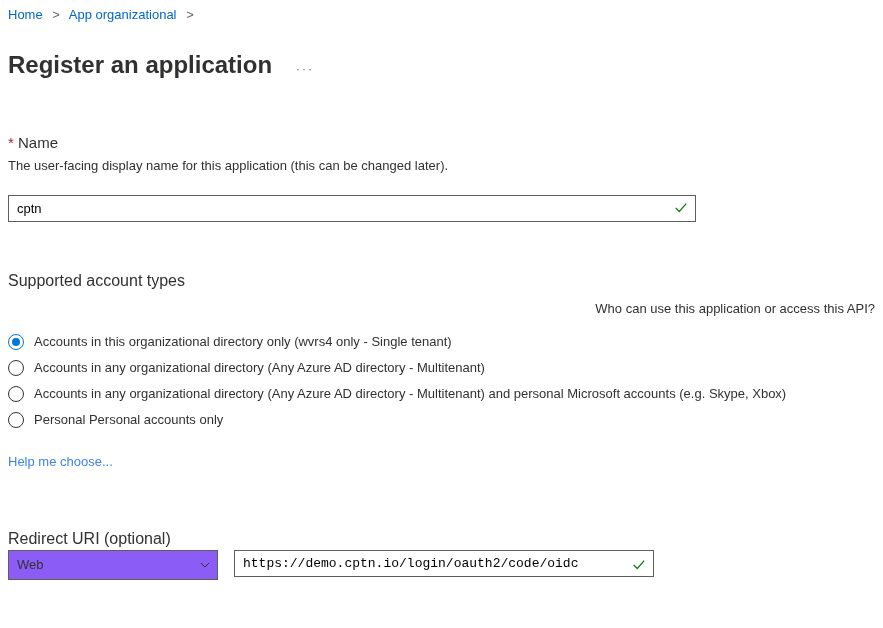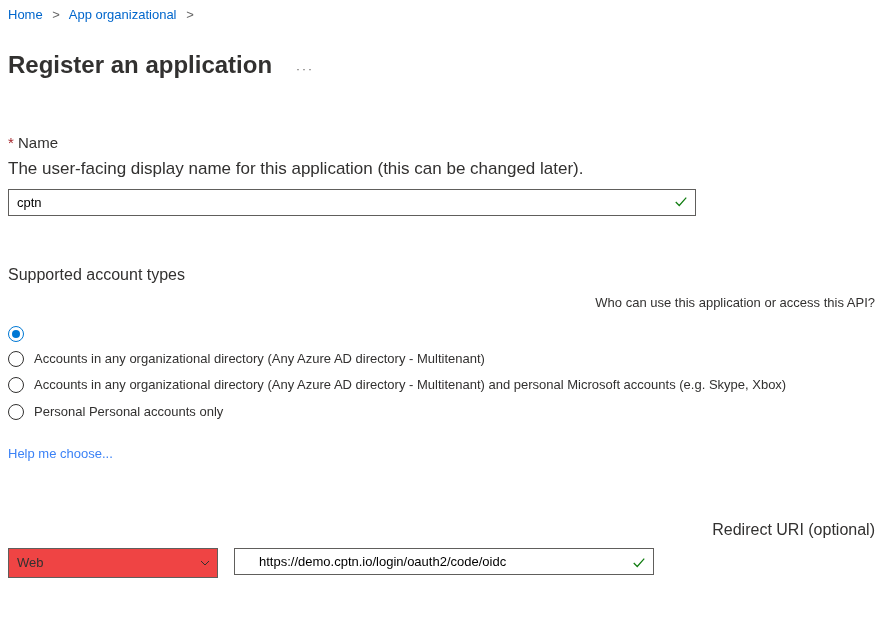--- a/index.html
+++ b/index.html
@@ -48,23 +48,23 @@
     .required {
       color: #a4262c;
       font-weight: 400;
     }
     .field-label {
       font-size: 15px;
       font-weight: 400;
       margin-bottom: 4px;
     }
     .field-desc {
-      font-size: 17px;
+      font-size: 13px;
       color: #323130;
-      margin-bottom: 8px;
+      margin-bottom: 20px;
     }
     .text-input-wrap {
       position: relative;
       width: 688px;
     }
     .text-input {
       width: 100%;
       border: 1px solid #605e5c;
       padding: 5px 32px 5px 8px;
       font-size: 13px;
@@ -126,60 +126,58 @@
       font-size: 13px;
       display: inline-block;
       margin-top: 16px;
     }
     .redirect-section {
       margin-top: 56px;
     }
     .redirect-title {
       font-size: 16px;
       font-weight: 400;
-      margin-bottom: 6px;
-      text-align: right;
     }
     .redirect-desc {
       font-size: 13px;
       width: 800px;
       margin-bottom: 12px;
     }
     .redirect-row {
       display: flex;
       gap: 16px;
     }
     .dropdown {
       position: relative;
       width: 210px;
       border: 1px solid #605e5c;
       padding: 5px 24px 5px 8px;
       font-size: 13px;
-      background: #ef4444;
+      background: #8b5cf6;
       cursor: pointer;
     }
     .chevron {
       position: absolute;
       right: 6px;
       top: 50%;
       transform: translateY(-50%);
       width: 12px;
       height: 12px;
     }
     .uri-input-wrap {
       position: relative;
       width: 420px;
     }
     .uri-input {
       width: 100%;
       border: 1px solid #605e5c;
-      padding: 5px 32px 5px 24px;
+      padding: 5px 32px 5px 8px;
       font-size: 13px;
       outline: none;
-      font-family: Liberation Sans, sans-serif;
+      font-family: Liberation Mono, monospace;
     }
   </style>
 </head>
 <body>
 
 
 
 
 <div class="breadcrumb">
   <a href="#">Home</a>
@@ -208,20 +206,21 @@
 </div>
 
 
 <div class="section-title">Supported account types</div>
 <div class="section-sub">Who can use this application or access this API?</div>
 
 <div class="radio-row">
   <span class="radio selected">
       <span class="dot"></span>
     </span>
+  <span class="radio-label">Accounts in this organizational directory only (wvrs4 only - Single tenant)</span>
 </div>
 <div class="radio-row">
   <span class="radio"></span>
   <span class="radio-label">Accounts in any organizational directory (Any Azure AD directory - Multitenant)</span>
 </div>
 <div class="radio-row">
   <span class="radio"></span>
   <span class="radio-label">Accounts in any organizational directory (Any Azure AD directory - Multitenant) and personal Microsoft accounts (e.g. Skype, Xbox)</span>
 </div>
 <div class="radio-row">

